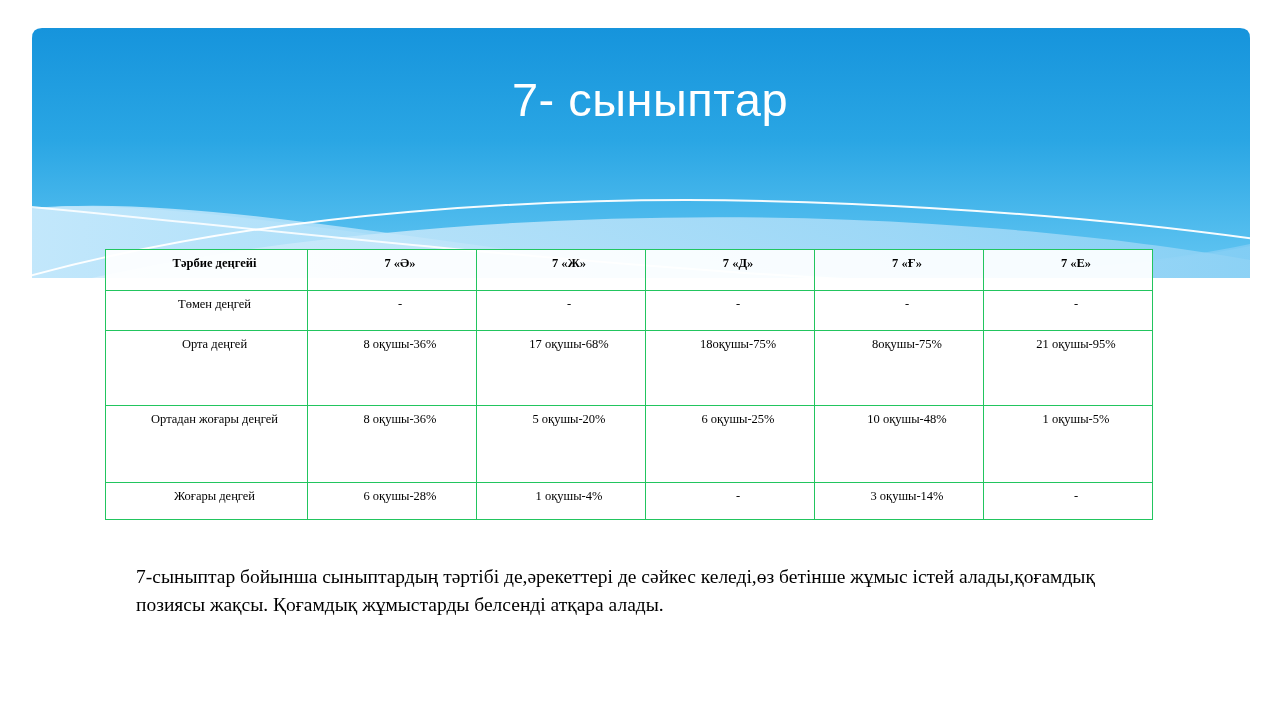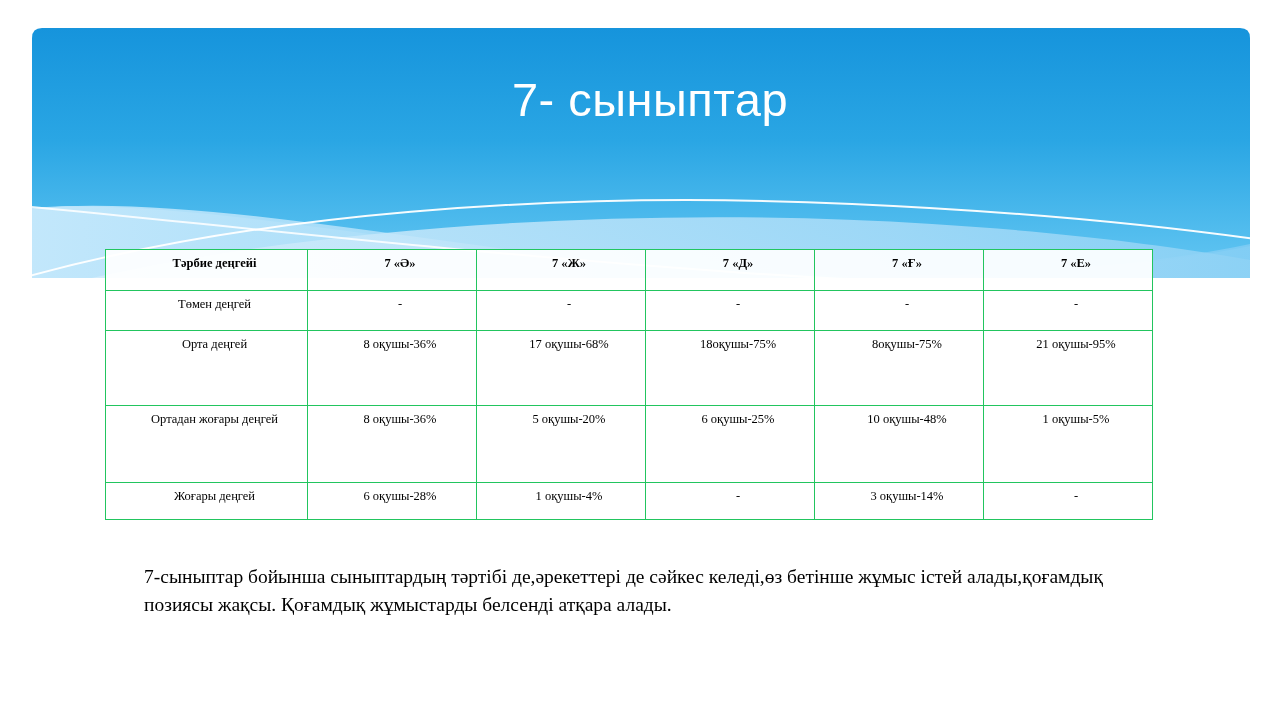--- a/index.html
+++ b/index.html
@@ -77,21 +77,21 @@
   #grade-table tbody tr.r-mid td { height: 75px; }
   #grade-table tbody tr.r-above td { height: 77px; margin-top: 41px; }
   #grade-table tbody tr.r-high td { height: 37px; margin-left: 8px; }
 
   .col-label { width: 202px; }
   .col-cls   { width: 169px; }
 
   
   #summary {
     position: absolute;
-    left: 144px;
+    left: 136px;
     top: 563px;
     width: 990px;
     font-family: "Liberation Serif", serif;
     font-size: 19.5px;
     line-height: 1.42;
     color: #000000;
     text-align: left;
   }
 </style>
 </head>

